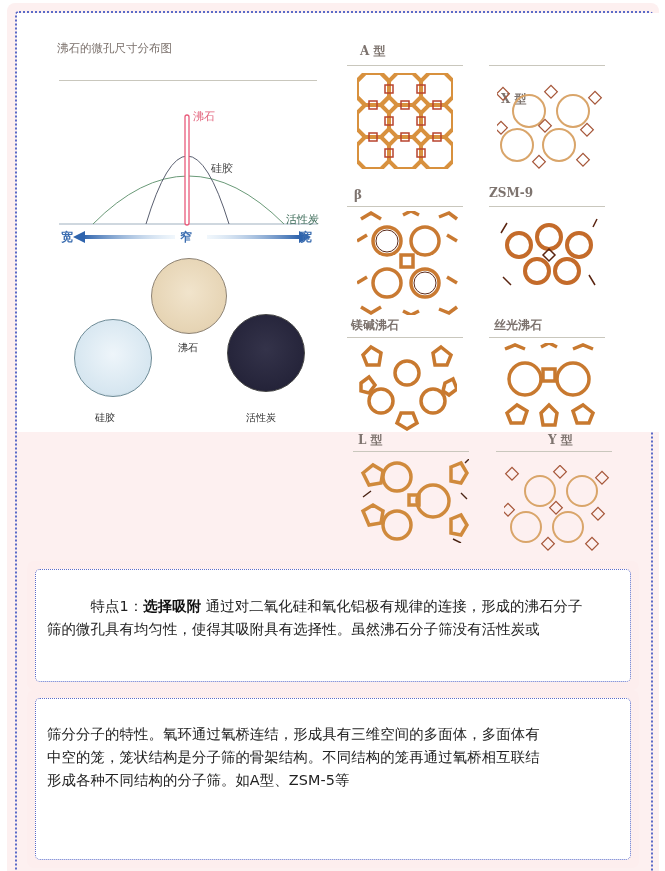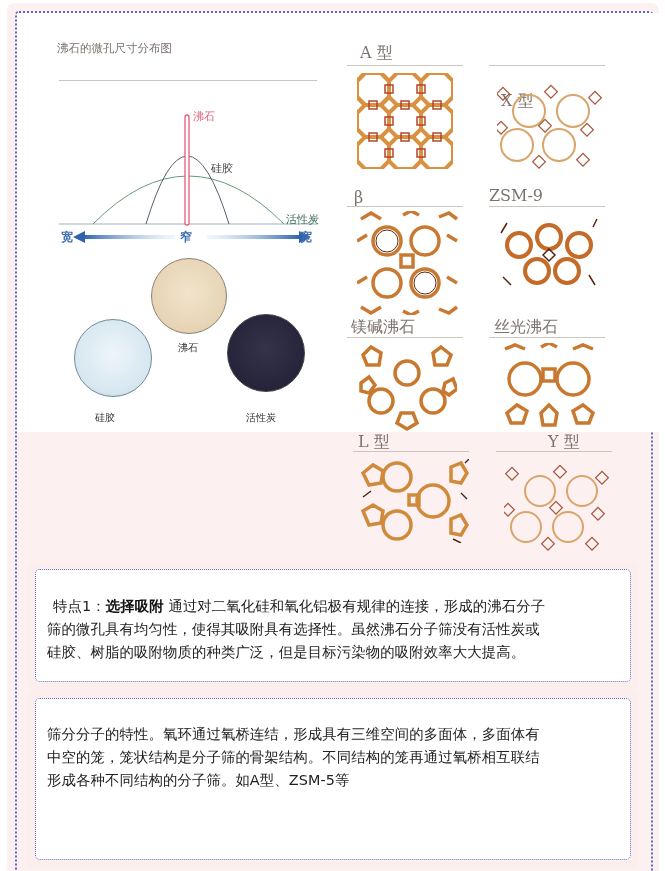--- a/index.html
+++ b/index.html
@@ -14,21 +14,21 @@
   .fig-serif { font-family:"DejaVu Serif", "Liberation Serif", serif; }
   .abs { position:absolute; }
   .chart-title { left:57px; top:41px; font-size:11.5px; color:#7b716c; }
   .rule { position:absolute; height:1px; background:#c9c7bd; }
   .label-zeo { left:193px; top:96px; font-size:11px; color:#e2617a; }
   .label-si { left:211px; top:148px; font-size:11px; color:#444; }
   .label-ac { left:286px; top:199px; font-size:11px; color:#3c6b58; }
   .axis-lbl { font-size:12px; color:#3b6db0; font-weight:bold; }
   .circle { position:absolute; border-radius:50%; }
   .cap { font-size:10px; color:#333; }
-  .lat-title { font-size:16px; color:#7d736e; font-weight:normal; }
+  .lat-title { font-size:12px; color:#7d736e; font-weight:bold; }
   .lattice { position:absolute; }
   .box { position:absolute; left:27px; width:612px; background:#fdeeee; border-radius:7px; }
   .box-inner { position:absolute; left:8px; right:8px; top:8px; bottom:8px; background:#ffffff;
                border:1px dotted #5b6bc8; border-radius:5px; }
   .box-text { position:absolute; left:11px; right:10px; font-size:14.4px; line-height:23.2px;
               color:#222; font-family:"DejaVu Sans", "Liberation Sans", sans-serif; letter-spacing:0.1px; }
   .box-text b { font-weight:bold; color:#111; }
 </style>
 </head>
 <body>
@@ -237,23 +237,22 @@
         <rect x="84" y="74" width="9" height="9" transform="rotate(45 88 78)"></rect>
         <rect x="0" y="40" width="9" height="9" transform="rotate(45 4 44)"></rect>
       </g>
     </g>
   </svg>
 </div>
 
 <div class="box" style="top:561px;height:129px;">
   <div class="box-inner">
     <div class="box-text" style="top:25px;">
-      <div style="padding-left:6px;"><span>特点1：</span><b>选择吸附</b><span>&nbsp;</span><span>通过对二氧化硅和氧化铝极有规律的连接，形成的沸石分子</span></div>
+      <div style="padding-left:6px;text-align:center;"><span>特点1：</span><b>选择吸附</b><span>&nbsp;</span><span>通过对二氧化硅和氧化铝极有规律的连接，形成的沸石分子</span></div>
       <div>筛的微孔具有均匀性，使得其吸附具有选择性。虽然沸石分子筛没有活性炭或</div>
-      <div>硅胶、树脂的吸附物质的种类广泛，但是目标污染物的吸附效率大大提高。</div>
     </div>
   </div>
 </div>
 
 <div class="box" style="top:690px;height:178px;">
   <div class="box-inner">
     <div class="box-text" style="top:24px;">
       <div>筛分分子的特性。氧环通过氧桥连结，形成具有三维空间的多面体，多面体有</div>
       <div>中空的笼，笼状结构是分子筛的骨架结构。不同结构的笼再通过氧桥相互联结</div>
       <div>形成各种不同结构的分子筛。如A型、ZSM-5等</div>

